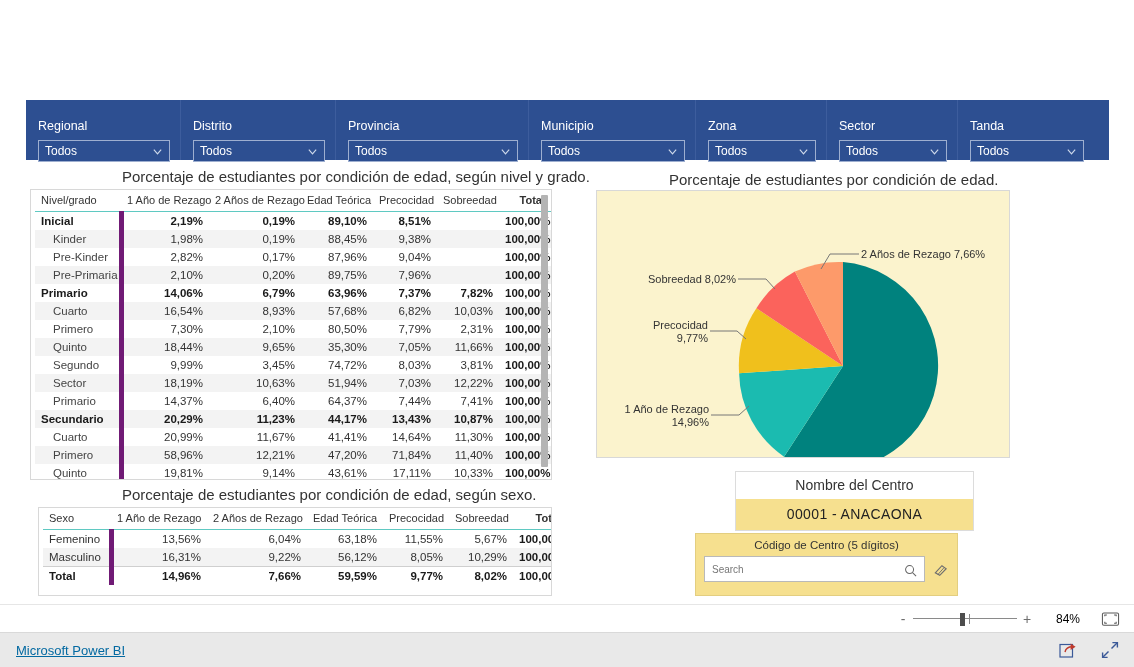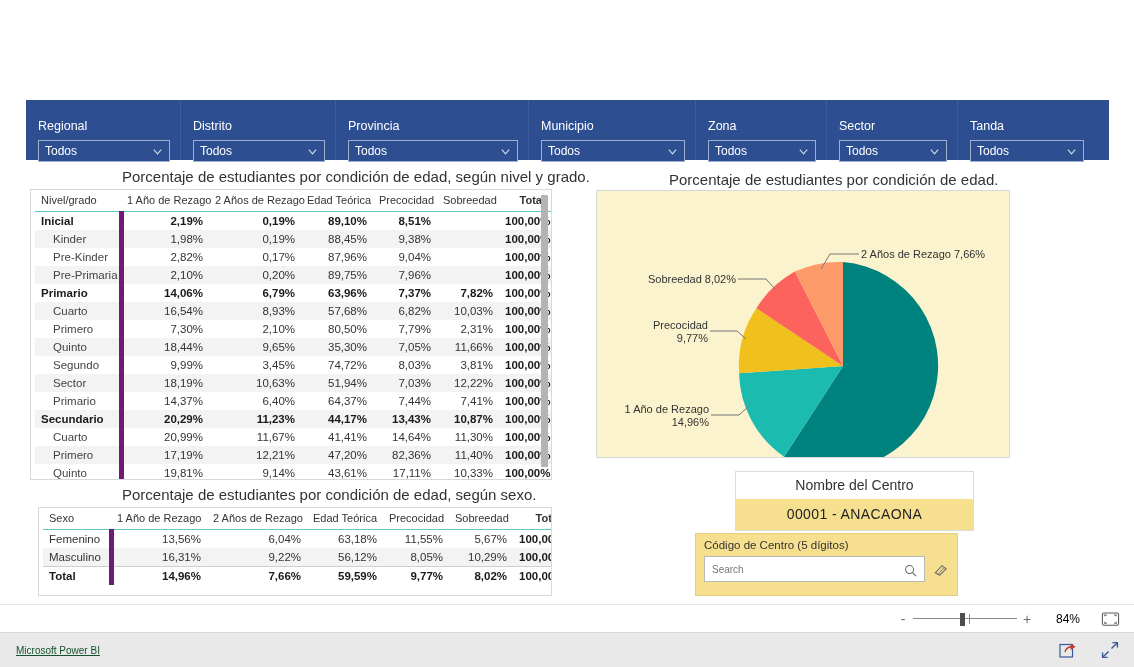--- a/index.html
+++ b/index.html
@@ -189,20 +189,21 @@
     left: 695px;
     top: 533px;
     width: 263px;
     height: 63px;
     background: #f6e08f;
     border: 1px solid #e3ce80;
     box-sizing: border-box;
     padding: 5px 8px 0 8px;
   }
   .card-codigo .lbl {
+    text-align: center;
     font-size: 11.5px;
     color: #333;
     margin-bottom: 5px;
   }
   .codigo-row { display: flex; align-items: center; gap: 7px; }
   .search-box {
     flex: 1;
     height: 26px;
     background: #ffffff;
     border: 1px solid #b9b9b9;
@@ -286,22 +287,22 @@
     top: 633px;
     width: 1134px;
     height: 34px;
     background: #e9e9e9;
     display: flex;
     align-items: center;
     box-sizing: border-box;
     padding: 0 14px 0 16px;
   }
   .footer .brand {
-    font-size: 10px;
-    color: #14532d;
+    font-size: 13px;
+    color: #0369a1;
     text-decoration: underline;
     cursor: pointer;
   }
   .footer .spacer { flex: 1; }
   .footer .ic { width: 20px; height: 20px; margin-left: 22px; }
 </style>
 </head>
 <body>
 
 <div id="page">
@@ -535,24 +536,24 @@
             <td class="rowlbl indent">Cuarto</td>
             <td>20,99%</td>
             <td>11,67%</td>
             <td>41,41%</td>
             <td>14,64%</td>
             <td>11,30%</td>
             <td class="totcol">100,00%</td>
           </tr>
           <tr class="alt">
             <td class="rowlbl indent">Primero</td>
-            <td>17,19%</td>
+            <td>58,96%</td>
             <td>12,21%</td>
             <td>47,20%</td>
-            <td>82,36%</td>
+            <td>71,84%</td>
             <td>11,40%</td>
             <td class="totcol">100,00%</td>
           </tr>
           <tr>
             <td class="rowlbl indent">Quinto</td>
             <td>19,81%</td>
             <td>9,14%</td>
             <td>43,61%</td>
             <td>17,11%</td>
             <td>10,33%</td>

